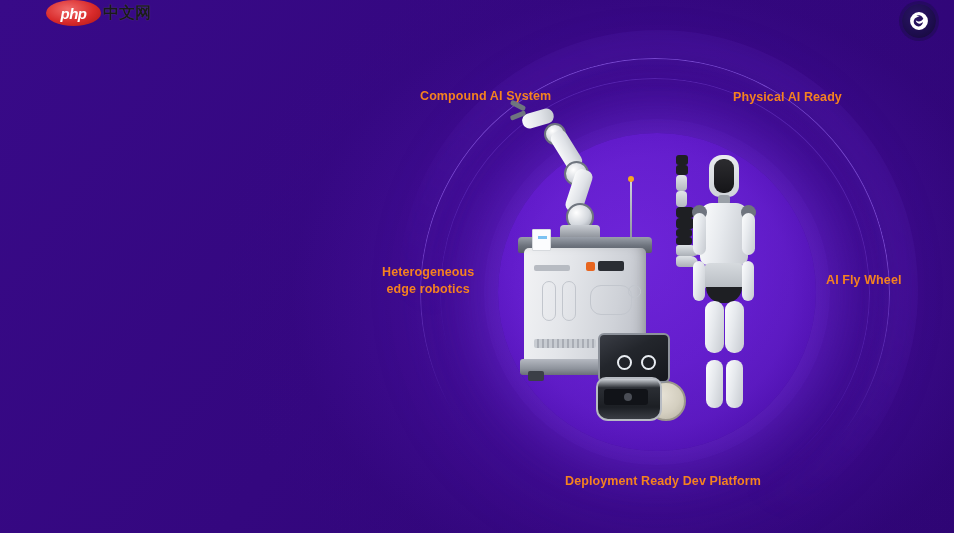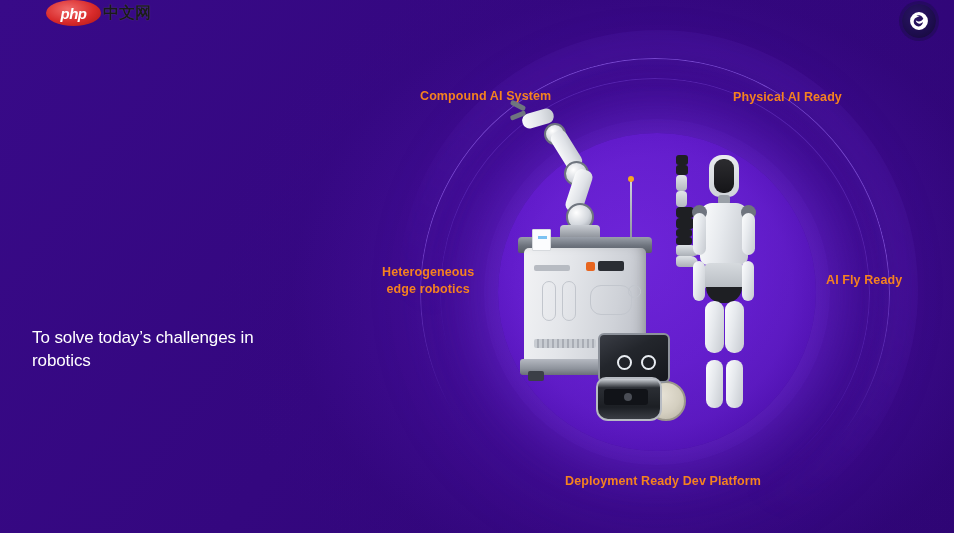--- a/index.html
+++ b/index.html
@@ -279,27 +279,26 @@
 <body>
 
 <div class="slide">
 
   <div class="arc-glow arc-wide"></div>
   <div class="arc-glow arc-outer"></div>
   <div class="arc-glow arc-outer2"></div>
 
   <div class="core-disc"></div>
 
-  <div class="subhead">To solve today’s challenges in robotics</div>
 
   <div class="orbit-label lbl-compound">Compound AI System</div>
   <div class="orbit-label lbl-mlops">Physical AI Ready</div>
   <div class="orbit-label lbl-hetero">Heterogeneous
 edge robotics</div>
-  <div class="orbit-label lbl-flywheel">AI Fly Ready</div>
+  <div class="orbit-label lbl-flywheel">AI Fly Wheel</div>
   <div class="orbit-label lbl-deploy">Deployment Ready Dev Platform</div>
 
   <div class="robots">
 
     <div>
       <div class="antenna"></div>
       <div class="arm-link a-l3"></div>
       <div class="arm-link a-grip1"></div>
       <div class="arm-link a-grip2"></div>
       <div class="arm-joint a-j3"></div>

